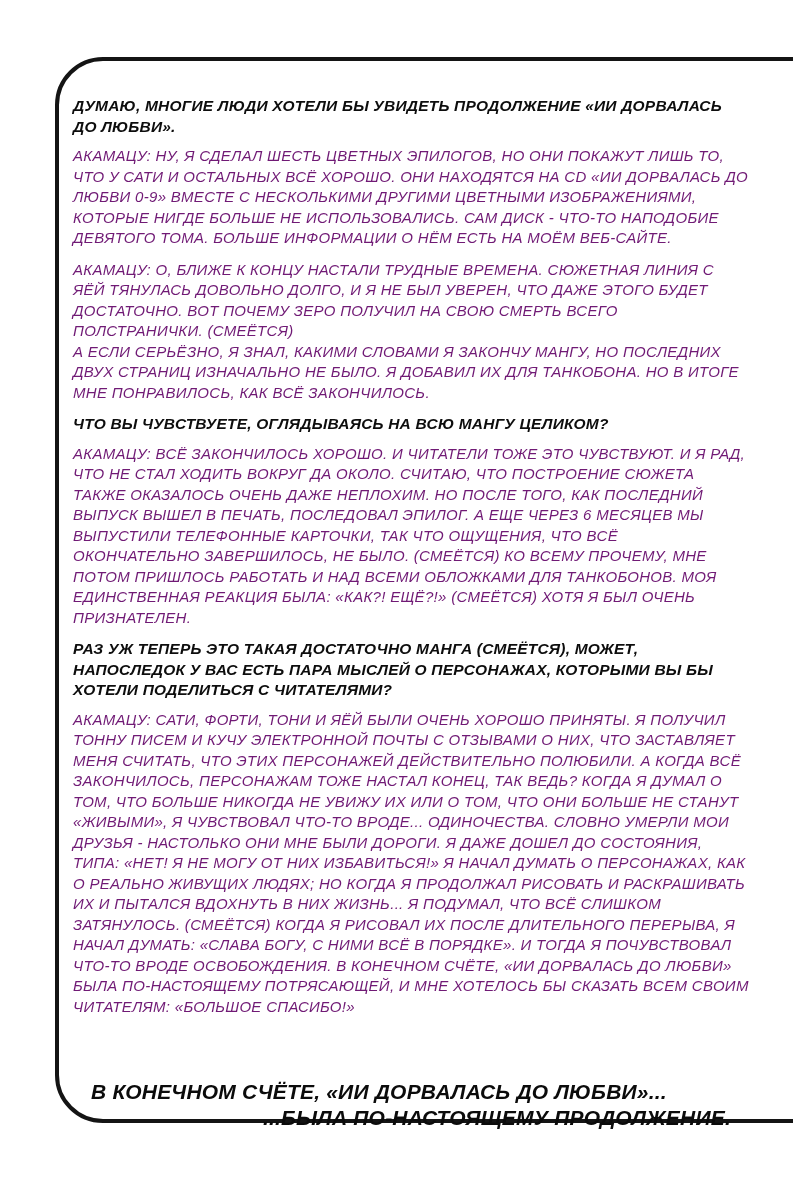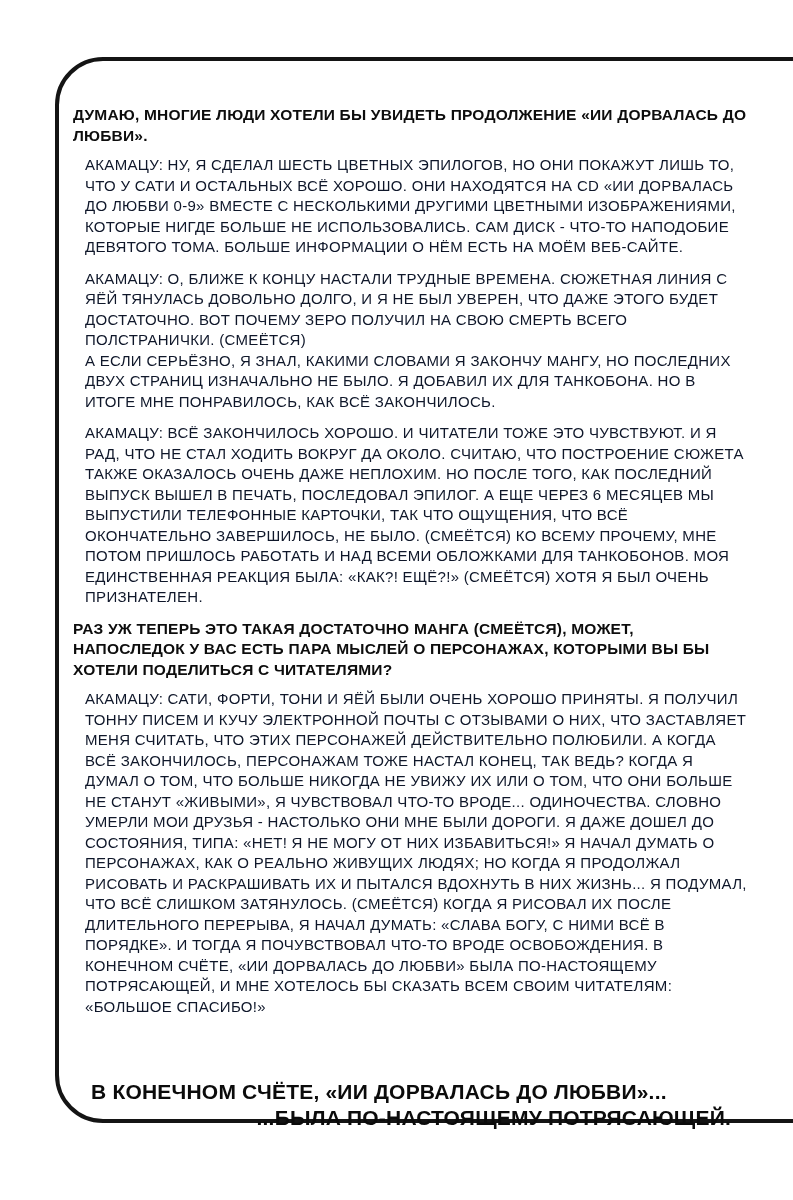--- a/index.html
+++ b/index.html
@@ -21,37 +21,38 @@
     width: 790px;           
     height: 1066px;
     box-sizing: border-box;
     border: 4px solid #141414;
     border-radius: 48px;
     background: #ffffff;
   }
   .content {
     position: absolute;
     left: 14px;
-    top: 44px;
+    top: 35px;
     width: 676px;
+    font-style: italic;
   }
   .q {
     margin: 0 0 9px 0;
     font-size: 15.5px;
     line-height: 20.5px;
     font-weight: bold;
     color: #0d0d0d;
     letter-spacing: 0.2px;
   }
   .a {
-    margin: 0 0 9px 12px;
+    margin: 0 0 9px 0;
     font-size: 15px;
     line-height: 20.5px;
     font-weight: normal;
-    color: #0f172a;
+    color: #701a75;
     letter-spacing: 0.3px;
     white-space: pre-line;
   }
   .qa { margin: 0 0 11px 0; }
   .closing {
     margin-top: 62px;
     width: 668px;
     color: #0b0b0b;
     font-weight: bold;
     font-size: 21px;
@@ -72,27 +73,28 @@
       <p class="q">ДУМАЮ, МНОГИЕ ЛЮДИ ХОТЕЛИ БЫ УВИДЕТЬ ПРОДОЛЖЕНИЕ «ИИ ДОРВАЛАСЬ ДО ЛЮБВИ».</p>
       <p class="a">АКАМАЦУ: НУ, Я СДЕЛАЛ ШЕСТЬ ЦВЕТНЫХ ЭПИЛОГОВ, НО ОНИ ПОКАЖУТ ЛИШЬ ТО, ЧТО У САТИ И ОСТАЛЬНЫХ ВСЁ ХОРОШО. ОНИ НАХОДЯТСЯ НА CD «ИИ ДОРВАЛАСЬ ДО ЛЮБВИ 0-9» ВМЕСТЕ С НЕСКОЛЬКИМИ ДРУГИМИ ЦВЕТНЫМИ ИЗОБРАЖЕНИЯМИ, КОТОРЫЕ НИГДЕ БОЛЬШЕ НЕ ИСПОЛЬЗОВАЛИСЬ. САМ ДИСК - ЧТО-ТО НАПОДОБИЕ ДЕВЯТОГО ТОМА. БОЛЬШЕ ИНФОРМАЦИИ О НЁМ ЕСТЬ НА МОЁМ ВЕБ-САЙТЕ.</p>
     </section>
 
     <section class="qa">
       <p class="a">АКАМАЦУ: О, БЛИЖЕ К КОНЦУ НАСТАЛИ ТРУДНЫЕ ВРЕМЕНА. СЮЖЕТНАЯ ЛИНИЯ С ЯЁЙ ТЯНУЛАСЬ ДОВОЛЬНО ДОЛГО, И Я НЕ БЫЛ УВЕРЕН, ЧТО ДАЖЕ ЭТОГО БУДЕТ ДОСТАТОЧНО. ВОТ ПОЧЕМУ ЗЕРО ПОЛУЧИЛ НА СВОЮ СМЕРТЬ ВСЕГО ПОЛСТРАНИЧКИ. (СМЕЁТСЯ)
 А ЕСЛИ СЕРЬЁЗНО, Я ЗНАЛ, КАКИМИ СЛОВАМИ Я ЗАКОНЧУ МАНГУ, НО ПОСЛЕДНИХ ДВУХ СТРАНИЦ ИЗНАЧАЛЬНО НЕ БЫЛО. Я ДОБАВИЛ ИХ ДЛЯ ТАНКОБОНА. НО В ИТОГЕ МНЕ ПОНРАВИЛОСЬ, КАК ВСЁ ЗАКОНЧИЛОСЬ.</p>
     </section>
 
     <section class="qa">
+      <p class="q">ЧТО ВЫ ЧУВСТВУЕТЕ, ОГЛЯДЫВАЯСЬ НА ВСЮ МАНГУ ЦЕЛИКОМ?</p>
       <p class="a">АКАМАЦУ: ВСЁ ЗАКОНЧИЛОСЬ ХОРОШО. И ЧИТАТЕЛИ ТОЖЕ ЭТО ЧУВСТВУЮТ. И Я РАД, ЧТО НЕ СТАЛ ХОДИТЬ ВОКРУГ ДА ОКОЛО. СЧИТАЮ, ЧТО ПОСТРОЕНИЕ СЮЖЕТА ТАКЖЕ ОКАЗАЛОСЬ ОЧЕНЬ ДАЖЕ НЕПЛОХИМ. НО ПОСЛЕ ТОГО, КАК ПОСЛЕДНИЙ ВЫПУСК ВЫШЕЛ В ПЕЧАТЬ, ПОСЛЕДОВАЛ ЭПИЛОГ. А ЕЩЕ ЧЕРЕЗ 6 МЕСЯЦЕВ МЫ ВЫПУСТИЛИ ТЕЛЕФОННЫЕ КАРТОЧКИ, ТАК ЧТО ОЩУЩЕНИЯ, ЧТО ВСЁ ОКОНЧАТЕЛЬНО ЗАВЕРШИЛОСЬ, НЕ БЫЛО. (СМЕЁТСЯ) КО ВСЕМУ ПРОЧЕМУ, МНЕ ПОТОМ ПРИШЛОСЬ РАБОТАТЬ И НАД ВСЕМИ ОБЛОЖКАМИ ДЛЯ ТАНКОБОНОВ. МОЯ ЕДИНСТВЕННАЯ РЕАКЦИЯ БЫЛА: «КАК?! ЕЩЁ?!» (СМЕЁТСЯ) ХОТЯ Я БЫЛ ОЧЕНЬ ПРИЗНАТЕЛЕН.</p>
     </section>
 
     <section class="qa">
       <p class="q">РАЗ УЖ ТЕПЕРЬ ЭТО ТАКАЯ ДОСТАТОЧНО МАНГА (СМЕЁТСЯ), МОЖЕТ, НАПОСЛЕДОК У ВАС ЕСТЬ ПАРА МЫСЛЕЙ О ПЕРСОНАЖАХ, КОТОРЫМИ ВЫ БЫ ХОТЕЛИ ПОДЕЛИТЬСЯ С ЧИТАТЕЛЯМИ?</p>
       <p class="a">АКАМАЦУ: САТИ, ФОРТИ, ТОНИ И ЯЁЙ БЫЛИ ОЧЕНЬ ХОРОШО ПРИНЯТЫ. Я ПОЛУЧИЛ ТОННУ ПИСЕМ И КУЧУ ЭЛЕКТРОННОЙ ПОЧТЫ С ОТЗЫВАМИ О НИХ, ЧТО ЗАСТАВЛЯЕТ МЕНЯ СЧИТАТЬ, ЧТО ЭТИХ ПЕРСОНАЖЕЙ ДЕЙСТВИТЕЛЬНО ПОЛЮБИЛИ. А КОГДА ВСЁ ЗАКОНЧИЛОСЬ, ПЕРСОНАЖАМ ТОЖЕ НАСТАЛ КОНЕЦ, ТАК ВЕДЬ? КОГДА Я ДУМАЛ О ТОМ, ЧТО БОЛЬШЕ НИКОГДА НЕ УВИЖУ ИХ ИЛИ О ТОМ, ЧТО ОНИ БОЛЬШЕ НЕ СТАНУТ «ЖИВЫМИ», Я ЧУВСТВОВАЛ ЧТО-ТО ВРОДЕ... ОДИНОЧЕСТВА. СЛОВНО УМЕРЛИ МОИ ДРУЗЬЯ - НАСТОЛЬКО ОНИ МНЕ БЫЛИ ДОРОГИ. Я ДАЖЕ ДОШЕЛ ДО СОСТОЯНИЯ, ТИПА: «НЕТ! Я НЕ МОГУ ОТ НИХ ИЗБАВИТЬСЯ!» Я НАЧАЛ ДУМАТЬ О ПЕРСОНАЖАХ, КАК О РЕАЛЬНО ЖИВУЩИХ ЛЮДЯХ; НО КОГДА Я ПРОДОЛЖАЛ РИСОВАТЬ И РАСКРАШИВАТЬ ИХ И ПЫТАЛСЯ ВДОХНУТЬ В НИХ ЖИЗНЬ... Я ПОДУМАЛ, ЧТО ВСЁ СЛИШКОМ ЗАТЯНУЛОСЬ. (СМЕЁТСЯ) КОГДА Я РИСОВАЛ ИХ ПОСЛЕ ДЛИТЕЛЬНОГО ПЕРЕРЫВА, Я НАЧАЛ ДУМАТЬ: «СЛАВА БОГУ, С НИМИ ВСЁ В ПОРЯДКЕ». И ТОГДА Я ПОЧУВСТВОВАЛ ЧТО-ТО ВРОДЕ ОСВОБОЖДЕНИЯ. В КОНЕЧНОМ СЧЁТЕ, «ИИ ДОРВАЛАСЬ ДО ЛЮБВИ» БЫЛА ПО-НАСТОЯЩЕМУ ПОТРЯСАЮЩЕЙ, И МНЕ ХОТЕЛОСЬ БЫ СКАЗАТЬ ВСЕМ СВОИМ ЧИТАТЕЛЯМ: «БОЛЬШОЕ СПАСИБО!»</p>
     </section>
 
     <div class="closing">
       <p class="closing-line1">В КОНЕЧНОМ СЧЁТЕ, «ИИ ДОРВАЛАСЬ ДО ЛЮБВИ»...</p>
-      <p class="closing-line2">...БЫЛА ПО-НАСТОЯЩЕМУ ПОТРЯСАЮЩЕЙ.</p>
+      <p class="closing-line2">...БЫЛА ПО-НАСТОЯЩЕМУ ПРОДОЛЖЕНИЕ.</p>
     </div>
 
   </div>
 </div>
 
 </body></html>

